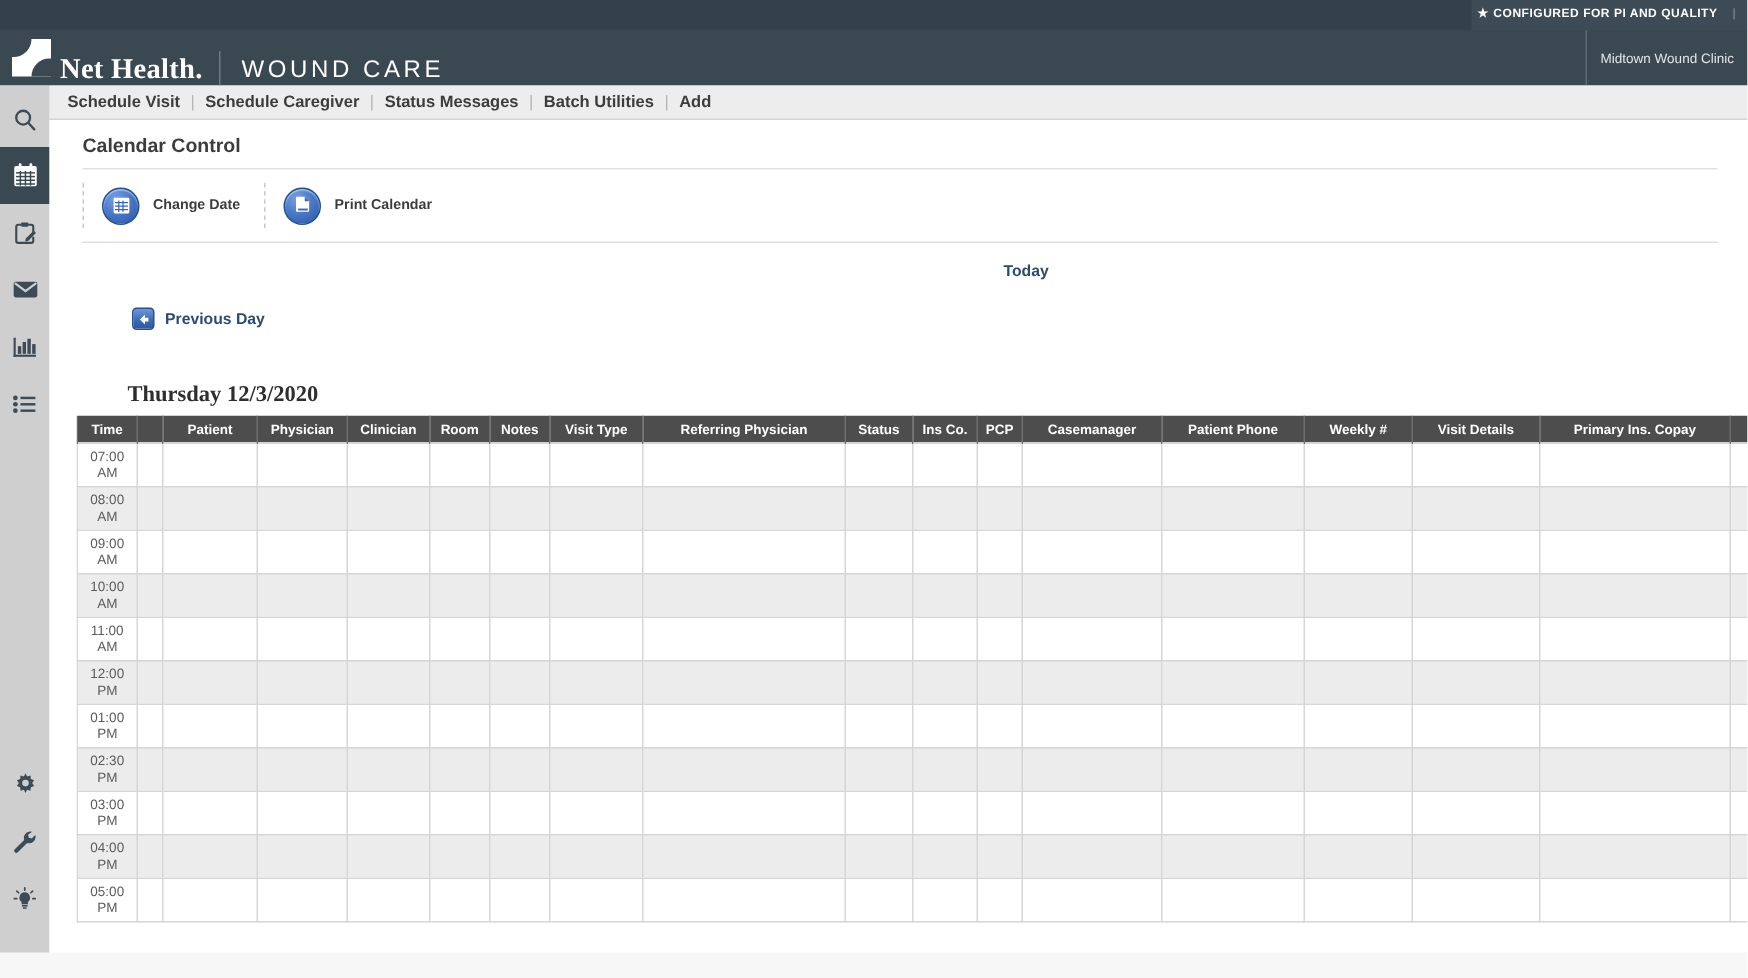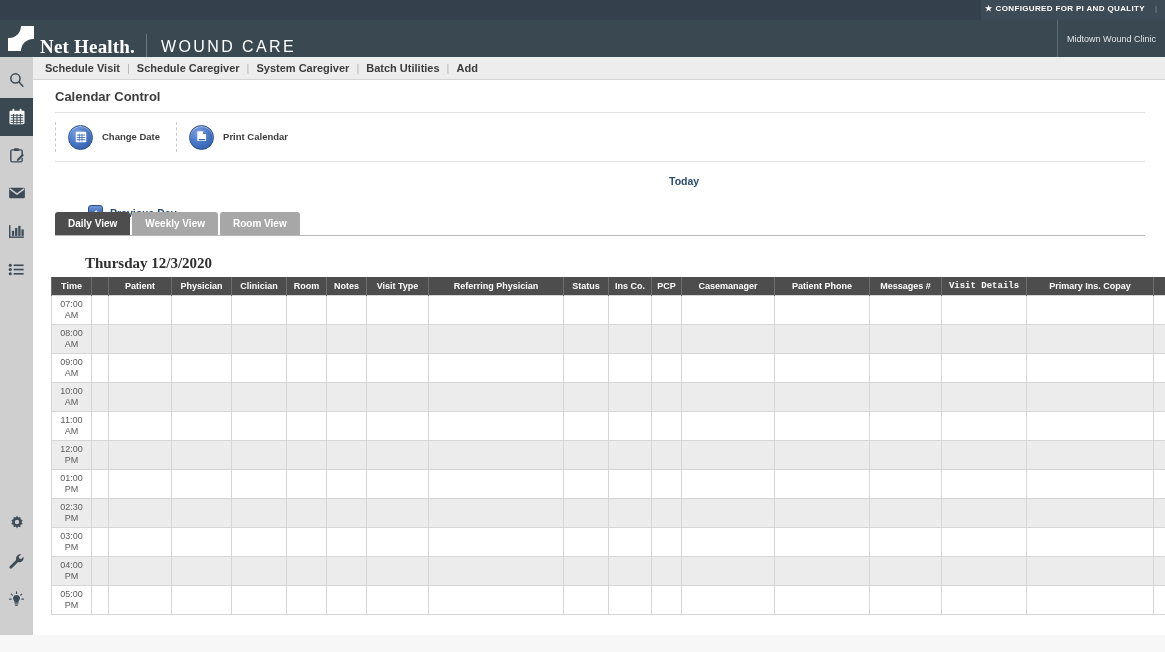--- a/index.html
+++ b/index.html
@@ -230,21 +230,21 @@
     <div class="clinic-box">
       <span class="clinic-name">Midtown Wound Clinic</span>
     </div>
   </div>
 
   <div class="submenu">
     <a href="#">Schedule Visit</a>
     <span class="sep">|</span>
     <a href="#">Schedule Caregiver</a>
     <span class="sep">|</span>
-    <a href="#">System Caregiver</a>
+    <a href="#">Status Messages</a>
     <span class="sep">|</span>
     <a href="#">Batch Utilities</a>
     <span class="sep">|</span>
     <a href="#">Add</a>
   </div>
 
   <div class="sidebar">
     <div style="height:3px"></div>
     <div class="side-icon">
       <svg class="glyph" width="17" height="17" viewBox="0 0 24 24" fill="none" stroke="currentColor" stroke-width="2.2">
@@ -365,25 +365,20 @@
         <span class="sq-icon">
           <svg width="10" height="10" viewBox="0 0 24 24" fill="#ffffff">
             <path d="M13.5 4 L5.5 12 L13.5 20 V15 H19 V9 H13.5 Z"></path>
           </svg>
         </span>
         <span class="lbl">Previous Day</span>
       </div>
       <div class="today-link">Today</div>
     </div>
 
-    <div class="tabs">
-      <div class="tab active">Daily View</div>
-      <div class="tab">Weekly View</div>
-      <div class="tab">Room View</div>
-    </div>
 
     <div class="date-line">Thursday 12/3/2020</div>
 
     <div class="table-wrap">
       <table class="sched">
         <thead>
           <tr id="head-row">
               <th style="width: 40px;">Time</th>
               <th style="width: 17px;"></th>
               <th style="width: 63px;">Patient</th>
@@ -391,22 +386,22 @@
               <th style="width: 55px;">Clinician</th>
               <th style="width: 40px;">Room</th>
               <th style="width: 40px;">Notes</th>
               <th style="width: 62px;">Visit Type</th>
               <th style="width: 135px;">Referring Physician</th>
               <th style="width: 45px;">Status</th>
               <th style="width: 43px;">Ins Co.</th>
               <th style="width: 30px;">PCP</th>
               <th style="width: 93px;">Casemanager</th>
               <th style="width: 95px;">Patient Phone</th>
-              <th style="width: 72px;">Messages #</th>
-              <th style="width: 85px; font-family: Liberation Mono, monospace;">Visit Details</th>
+              <th style="width: 72px;">Weekly #</th>
+              <th style="width: 85px;">Visit Details</th>
               <th style="width: 127px;">Primary Ins. Copay</th>
               <th style="width: 80px;">Amount</th>
             </tr>
         </thead>
         <tbody id="body-rows">
             <tr>
               <td class="time-cell" style="width: 40px;">07:00
 AM</td>
               <td style="width: 17px;"></td>
               <td style="width: 63px;"></td>

